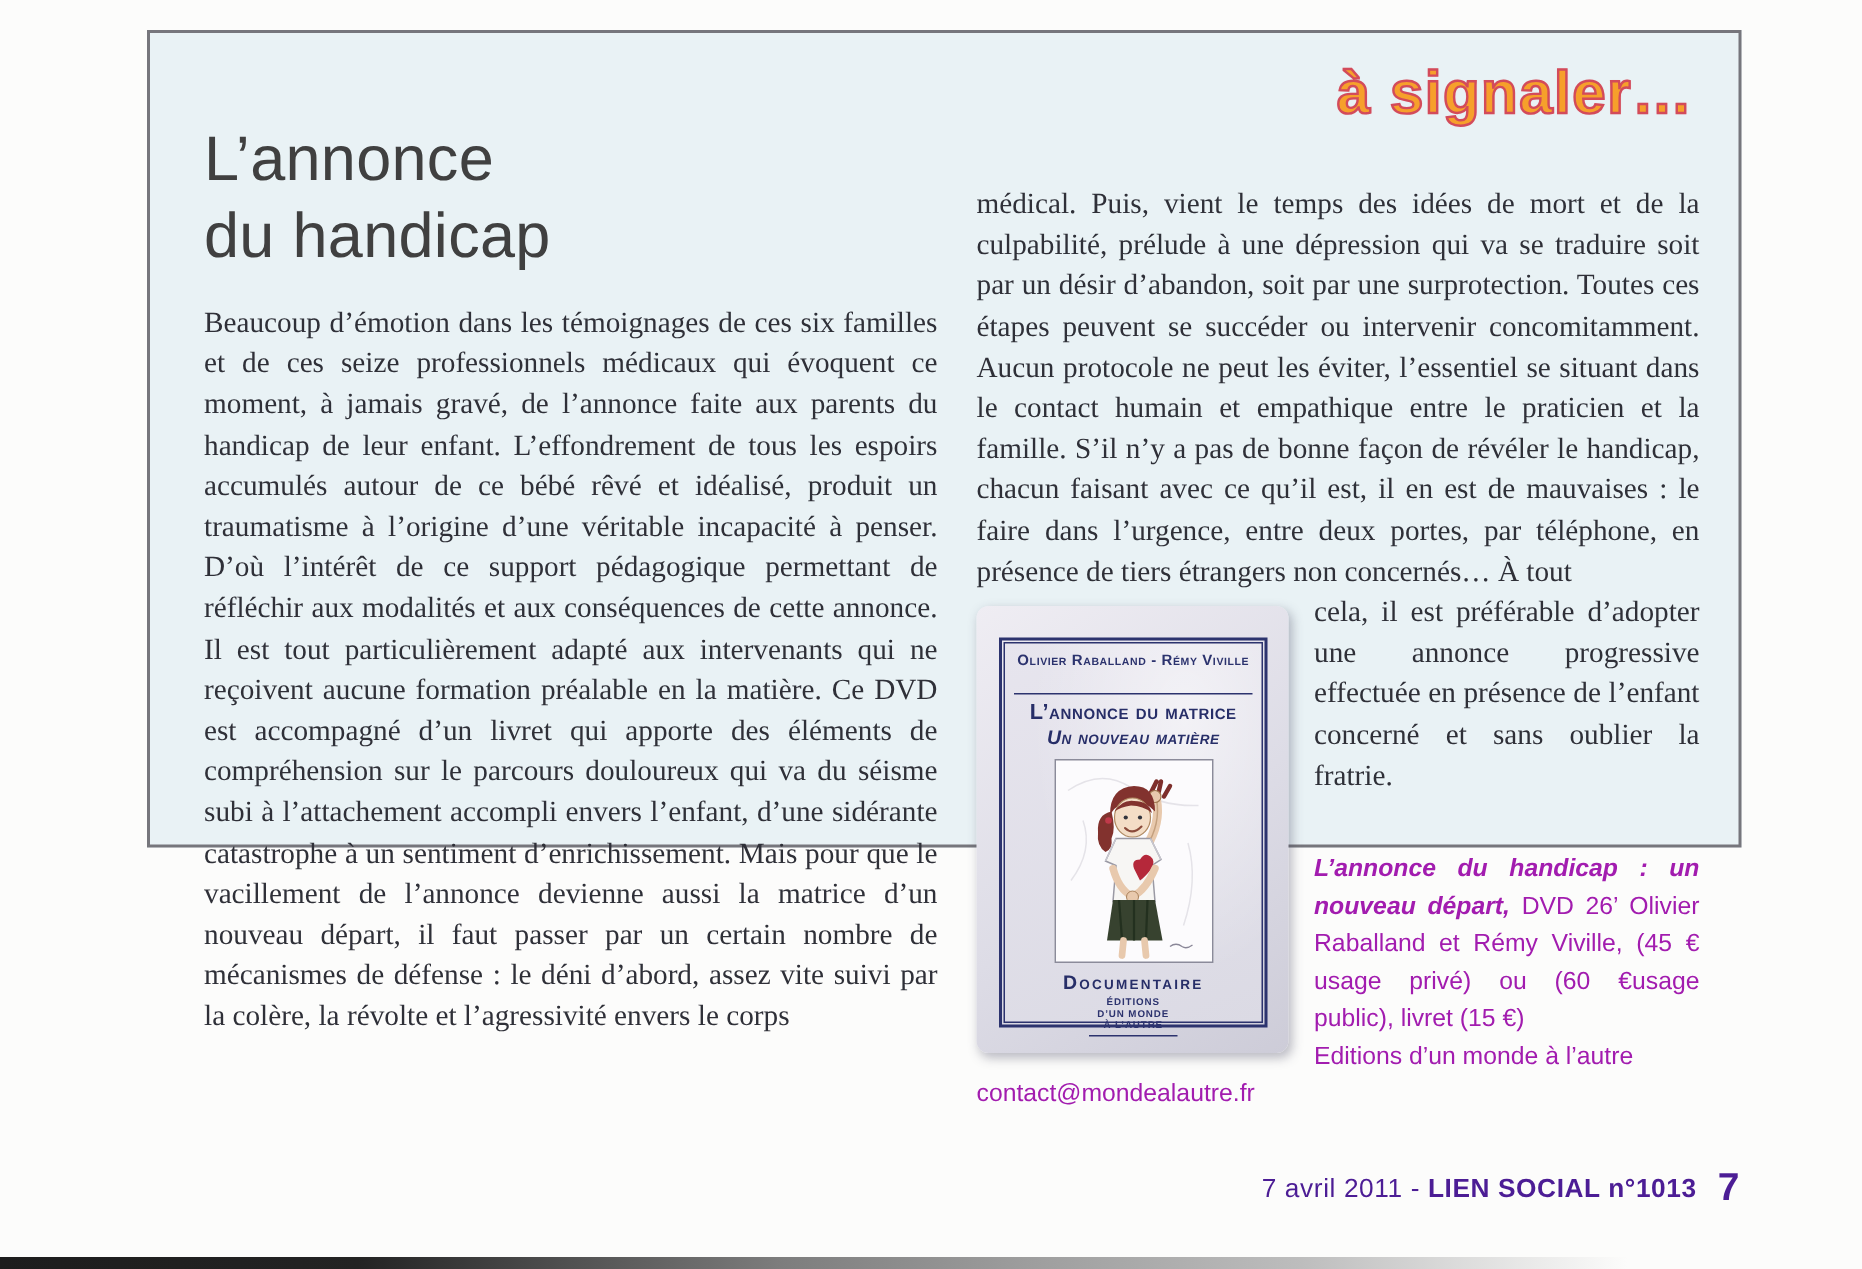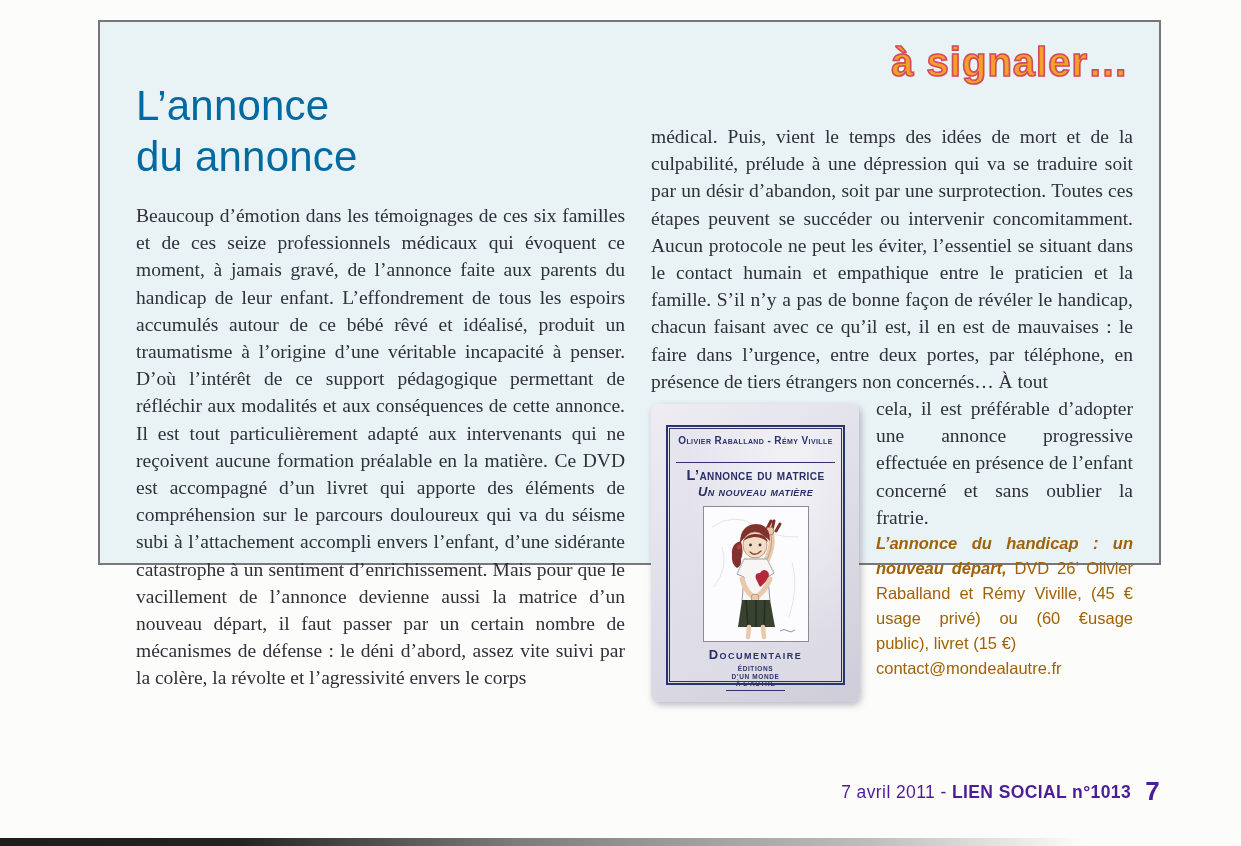--- a/index.html
+++ b/index.html
@@ -20,21 +20,21 @@
   .section-label {
     position:absolute; top:18px; right:30px;
     font-size:40px; font-weight:bold; letter-spacing:1px;
     color:#f6a02b;
     -webkit-text-stroke:1.6px #d34b5a;
     text-shadow:0 0 1px #d34b5a;
   }
 
   .article-title {
     position:absolute; left:36px; top:58px;
-    font-size:42px; line-height:51px; color:#0369a1; font-weight:normal;
+    font-size:42px; line-height:51px; color:#404040; font-weight:normal;
     letter-spacing:0.2px; margin:0;
   }
 
   .body-text {
     font-family:"Liberation Serif", serif;
     font-size:19.5px; line-height:27.2px; color:#2f3038;
     text-align:justify; margin:0;
   }
 
   .col-left  { position:absolute; left:36px;  top:180px; width:489px; }
@@ -83,21 +83,22 @@
   }
   .cover-publisher {
     display:inline-block; margin-top:3px;
     font-size:6.5px; line-height:7.5px; font-weight:bold;
     color:#2c336e; letter-spacing:0.6px; text-transform:uppercase;
     border-bottom:1px solid #2c336e; padding:0 6px 2px;
   }
 
   
   .caption {
-    font-size:16.5px; line-height:25px; color:#a16207;
+    margin-top:36px;
+    font-size:16.5px; line-height:25px; color:#a21caf;
   }
   .caption p { margin:0; text-align:justify; }
   .caption .lead { font-weight:bold; font-style:italic; }
   .caption .cap-line { text-align:left; }
 
   
   .footer {
     position:absolute; top:776px; right:81px;
     font-size:17.5px; color:#4c1d95; letter-spacing:0.4px;
     white-space:nowrap;
@@ -115,21 +116,21 @@
 </style>
 </head>
 <body>
 
 <div class="panel">
 
   <div class="section-label">à signaler…</div>
 
   <h1 class="article-title">
     <span>L’annonce</span><br>
-    <span>du annonce</span>
+    <span>du handicap</span>
   </h1>
 
   <div class="col-left">
     <p class="body-text">Beaucoup d’émotion dans les témoignages de ces six familles et de ces seize professionnels médicaux qui évoquent ce moment, à jamais gravé, de l’annonce faite aux parents du handicap de leur enfant. L’effondrement de tous les espoirs accumulés autour de ce bébé rêvé et idéalisé, produit un traumatisme à l’origine d’une véritable incapacité à penser. D’où l’intérêt de ce support pédagogique permettant de réfléchir aux modalités et aux conséquences de cette annonce. Il est tout particulièrement adapté aux intervenants qui ne reçoivent aucune formation préalable en la matière. Ce DVD est accompagné d’un livret qui apporte des éléments de compréhension sur le parcours douloureux qui va du séisme subi à l’attachement accompli envers l’enfant, d’une sidérante catastrophe à un sentiment d’enrichissement. Mais pour que le vacillement de l’annonce devienne aussi la matrice d’un nouveau départ, il faut passer par un certain nombre de mécanismes de défense : le déni d’abord, assez vite suivi par la colère, la révolte et l’agressivité envers le corps</p>
   </div>
 
   <div class="col-right">
     <p class="body-text">médical. Puis, vient le temps des idées de mort et de la culpabilité, prélude à une dépression qui va se traduire soit par un désir d’abandon, soit par une surprotection. Toutes ces étapes peuvent se succéder ou intervenir concomitamment. Aucun protocole ne peut les éviter, l’essentiel se situant dans le contact humain et empathique entre le praticien et la famille. S’il n’y a pas de bonne façon de révéler le handicap, chacun faisant avec ce qu’il est, il en est de mauvaises : le faire dans l’urgence, entre deux portes, par téléphone, en présence de tiers étrangers non concernés… À tout</p>
 
     <div class="cover-photo">
@@ -188,20 +189,21 @@
         </div>
       </div>
     </div>
 
     <p class="body-text">cela, il est préférable d’adopter une annonce progressive effectuée en présence de l’enfant concerné et sans oublier la fratrie.</p>
 
     <div class="caption">
       <p>
         <span class="lead">L’annonce du handicap : un nouveau départ,</span><span> DVD 26’ Olivier Raballand et Rémy Viville, (45 € usage privé) ou (60 €usage public), livret (15 €)</span>
       </p>
+      <p class="cap-line">Editions d’un monde à l’autre</p>
       <p class="cap-line">contact@mondealautre.fr</p>
     </div>
   </div>
 
 </div>
 
 <div class="footer">
   <span>7 avril 2011 - </span><span class="journal">LIEN SOCIAL n°1013</span><span class="pagenum">7</span>
 </div>
 

